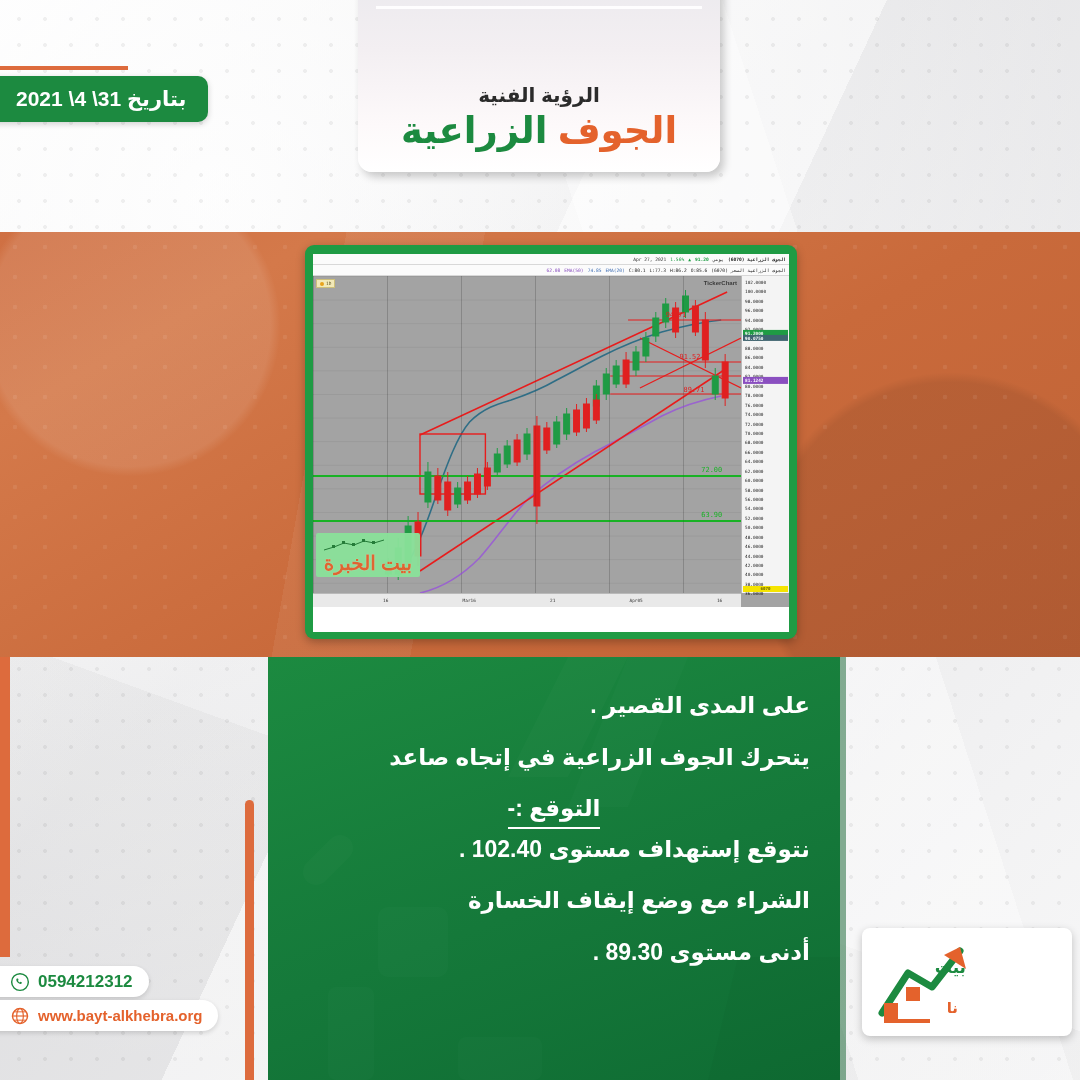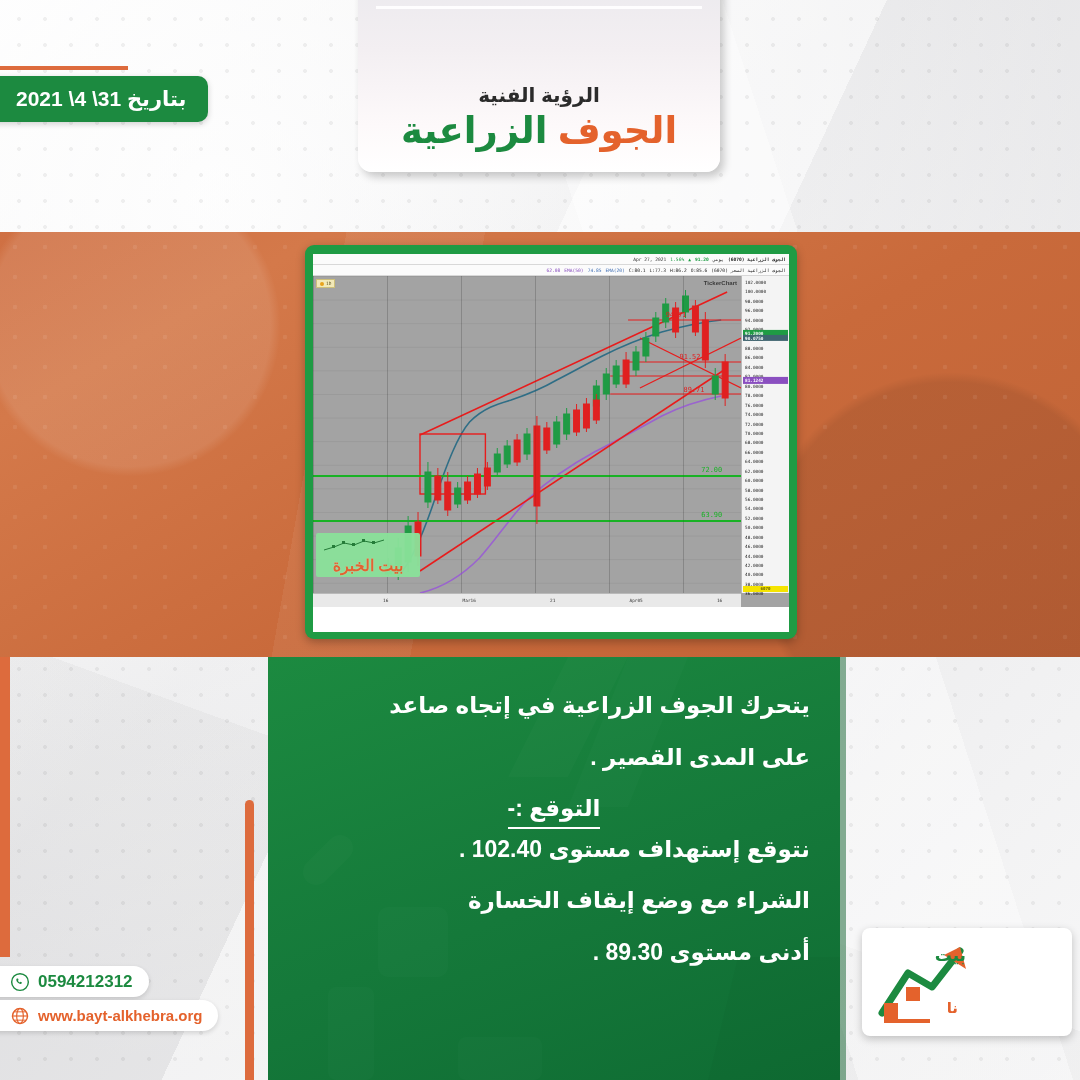--- a/index.html
+++ b/index.html
@@ -205,21 +205,21 @@
   .wm {
     position: absolute; left: 3px; bottom: 16px;
     background: #8ae29a; opacity: .95;
     width: 104px; height: 44px;
     display: flex; align-items: flex-end; justify-content: center;
     padding-bottom: 2px;
     border-radius: 2px;
     z-index: 8;
   }
   .wm span {
-    color: #e4622c; font-size: 16px; font-weight: bold;
+    color: #e4622c; font-size: 20px; font-weight: bold;
     font-family: "Liberation Serif", serif; direction: rtl;
     text-shadow: 0 0 1px rgba(255,255,255,.6);
   }
   .wm .mini {
     position:absolute; left:6px; top:5px; width:70px; height:14px;
   }
 
   
   svg.overlay { position: absolute; inset: 0; width: 100%; height: 100%; }
 
@@ -284,21 +284,21 @@
     display: flex; align-items: center; justify-content: center;
     overflow: hidden;
   }
   .logo-inner { position: relative; width: 190px; height: 86px; }
   .logo-word {
     position: absolute; right: 2px; top: 14px;
     color: #1c8a40; font-weight: bold; font-size: 44px;
     direction: rtl; line-height: 1; letter-spacing: -1px;
   }
   .logo-small {
-    position: absolute; right: 96px; top: 6px;
+    position: absolute; right: 96px; top: 18px;
     color: #1c8a40; font-weight: bold; font-size: 17px; direction: rtl;
   }
   .logo-under {
     position: absolute; right: 104px; bottom: 8px;
     color: #e4622c; font-weight: bold; font-size: 15px; direction: rtl;
   }
 </style>
 </head>
 <body>
 
@@ -546,22 +546,22 @@
     <svg class="deco" viewBox="0 0 572 423" preserveAspectRatio="none">
       <path d="M300,0 L360,0 L300,120 L240,120 Z" fill="#ffffff" opacity="0.035"></path>
       <path d="M360,0 L420,0 L360,150 L300,150 Z" fill="#ffffff" opacity="0.03"></path>
       <rect x="30" y="190" width="60" height="26" rx="13" fill="#ffffff" opacity="0.035" transform="rotate(-45 60 203)"></rect>
       <rect x="110" y="250" width="70" height="70" rx="10" fill="#ffffff" opacity="0.03"></rect>
       <rect x="60" y="330" width="46" height="93" rx="8" fill="#ffffff" opacity="0.03"></rect>
       <rect x="190" y="380" width="84" height="43" rx="8" fill="#ffffff" opacity="0.03"></rect>
       <path d="M470,300 L572,300 L572,423 L440,423 Z" fill="#000000" opacity="0.05"></path>
     </svg>
 
+    <div class="gp-line">على المدى القصير .</div>
     <div class="gp-line">يتحرك الجوف الزراعية في إتجاه صاعد</div>
-    <div class="gp-line">على المدى القصير .</div>
 
     <div class="gp-label-wrap">
       <span class="gp-label">التوقع :-</span>
     </div>
     <div class="gp-line">نتوقع إستهداف مستوى 102.40 .</div>
 
     <div class="gp-line">الشراء مع وضع إيقاف الخسارة</div>
     <div class="gp-line">أدنى مستوى 89.30 .</div>
   </div>
 

